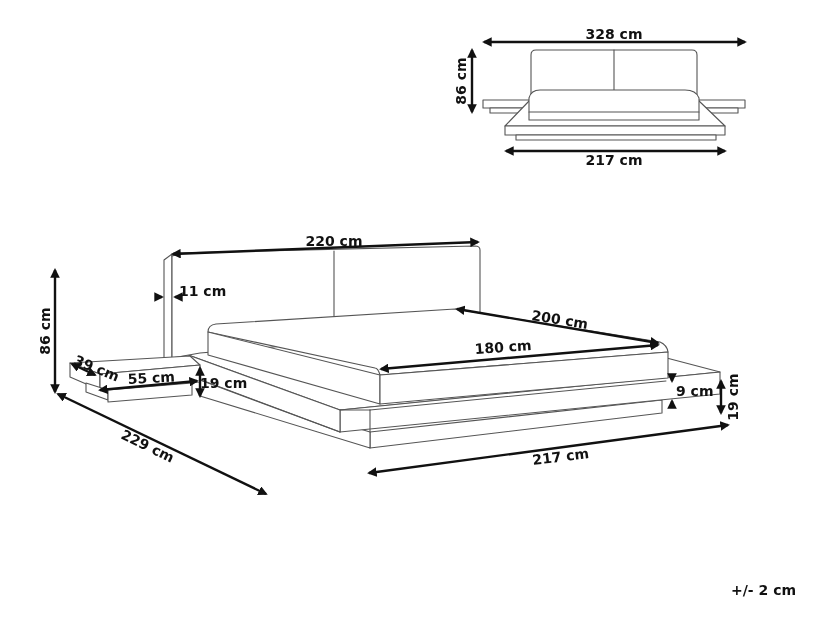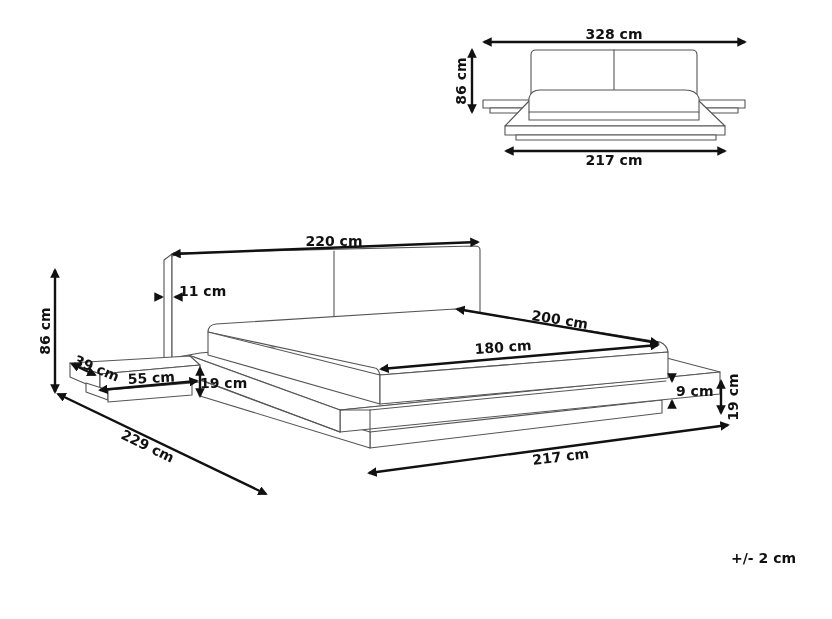--- a/index.html
+++ b/index.html
@@ -2,21 +2,21 @@
 <html><head>
   <meta charset="utf-8">
   <style>
     html, body { margin: 0; padding: 0; background: #ffffff; }
     body { width: 832px; height: 619px; position: relative; overflow: hidden; font-family: "DejaVu Sans", sans-serif; }
     svg { position: absolute; left: 0; top: 0; }
     .ln { fill: none; stroke: #555555; stroke-width: 1.1; stroke-linejoin: round; stroke-linecap: round; }
     .face { fill: #ffffff; stroke: #555555; stroke-width: 1.1; stroke-linejoin: round; }
     .dim { stroke: #111111; stroke-width: 2.4; fill: none; }
     .lbl { font-family: "DejaVu Sans", sans-serif; font-weight: bold; font-size: 14px; fill: #111111; }
-    .note { position: absolute; left: 731px; top: 550px; font-weight: bold; font-size: 14px; color: #111111; text-align: right; }
+    .note { position: absolute; left: 731px; top: 582px; font-weight: bold; font-size: 14px; color: #111111; text-align: right; }
   </style>
 </head>
 <body>
 
 <svg width="832" height="619" viewBox="0 0 832 619">
   <defs>
     <marker id="ah" viewBox="0 0 10 10" refX="8" refY="5" markerWidth="4" markerHeight="4" orient="auto-start-reverse">
       <path d="M0,0 L10,5 L0,10 z" fill="#111111"></path>
     </marker>
   </defs>

